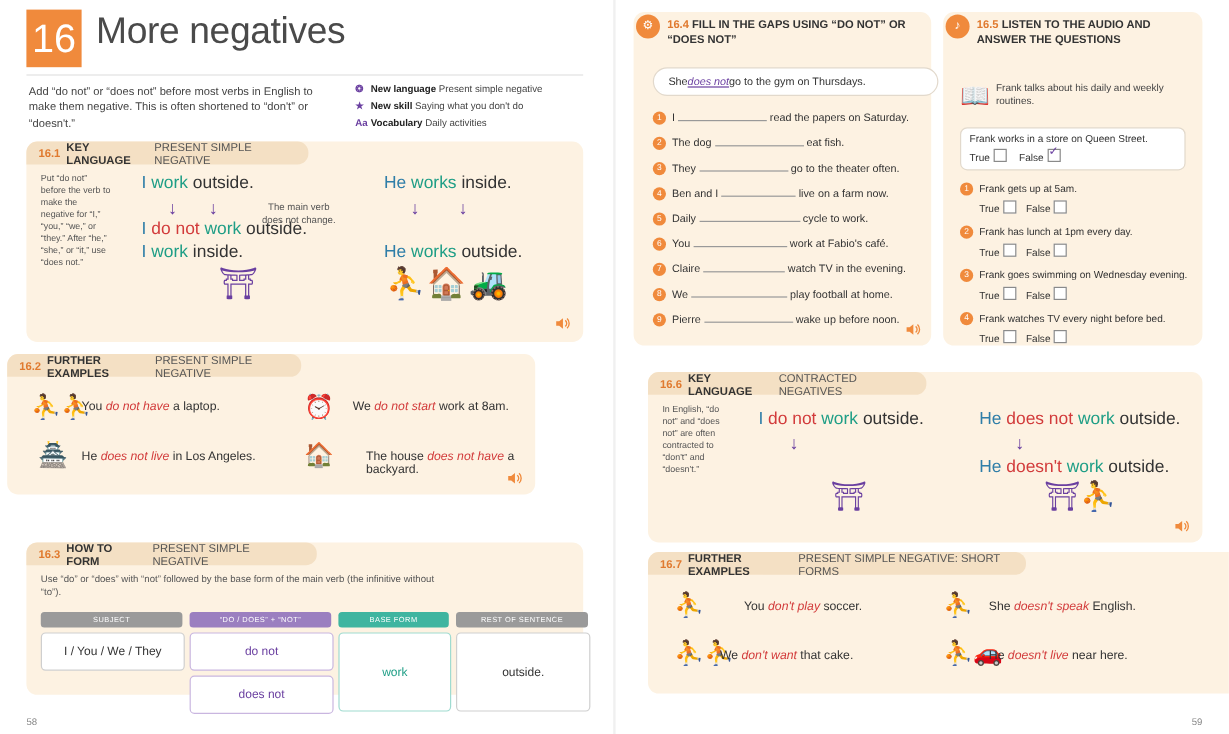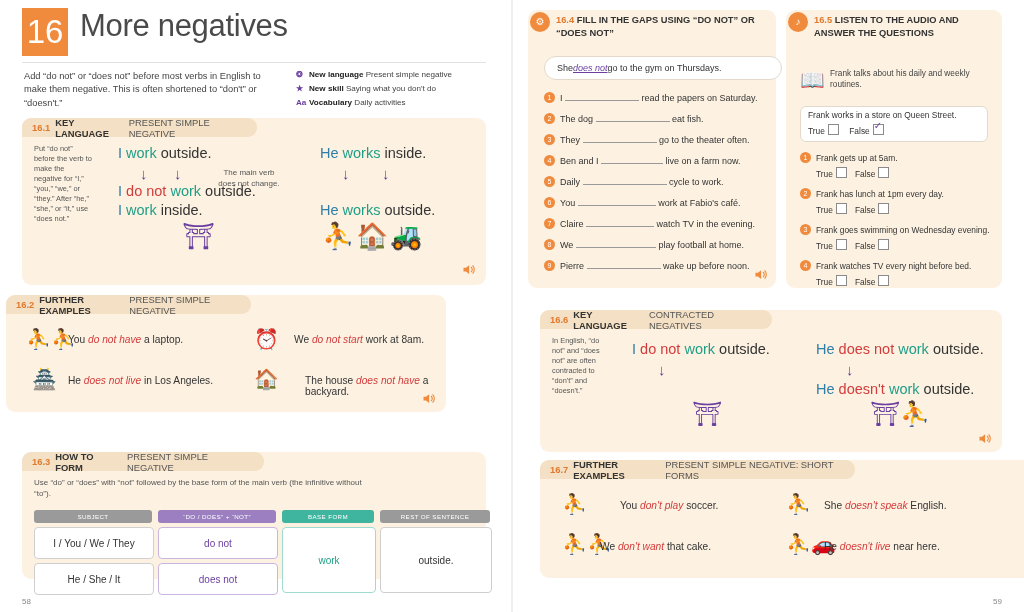--- a/index.html
+++ b/index.html
@@ -187,21 +187,20 @@
       <span class="num">16.3</span>
       <span class="lbl">HOW TO FORM</span>
       <span class="sub">PRESENT SIMPLE NEGATIVE</span>
     </div>
     <div class="note" style="left:12px;top:26px;width:330px;">Use “do” or “does” with “not” followed by the base form of the main verb (the infinitive without “to”).</div>
 
     <div class="tbl" style="left:12px;top:58px;">
       <div class="col">
         <div class="colhead" style="width:118px;background:#9a9a9a;">SUBJECT</div>
         <div class="cell" style="width:118px;border:1px solid #cfcfcf;">I / You / We / They</div>
-        <div class="cell" style="width:118px;border:1px solid #cfcfcf;">He / She / It</div>
       </div>
       <div class="col">
         <div class="colhead" style="width:118px;background:#9b7fc0;">“DO / DOES” + “NOT”</div>
         <div class="cell" style="width:118px;border:1px solid #c9b6e0;color:#6a3fa0;">do not</div>
         <div class="cell" style="width:118px;border:1px solid #c9b6e0;color:#6a3fa0;">does not</div>
       </div>
       <div class="col">
         <div class="colhead" style="width:92px;background:#3fb5a0;">BASE FORM</div>
         <div class="cell" style="width:92px;height:64px;border:1px solid #9fdbd0;color:#1f9e86;">work</div>
       </div>

